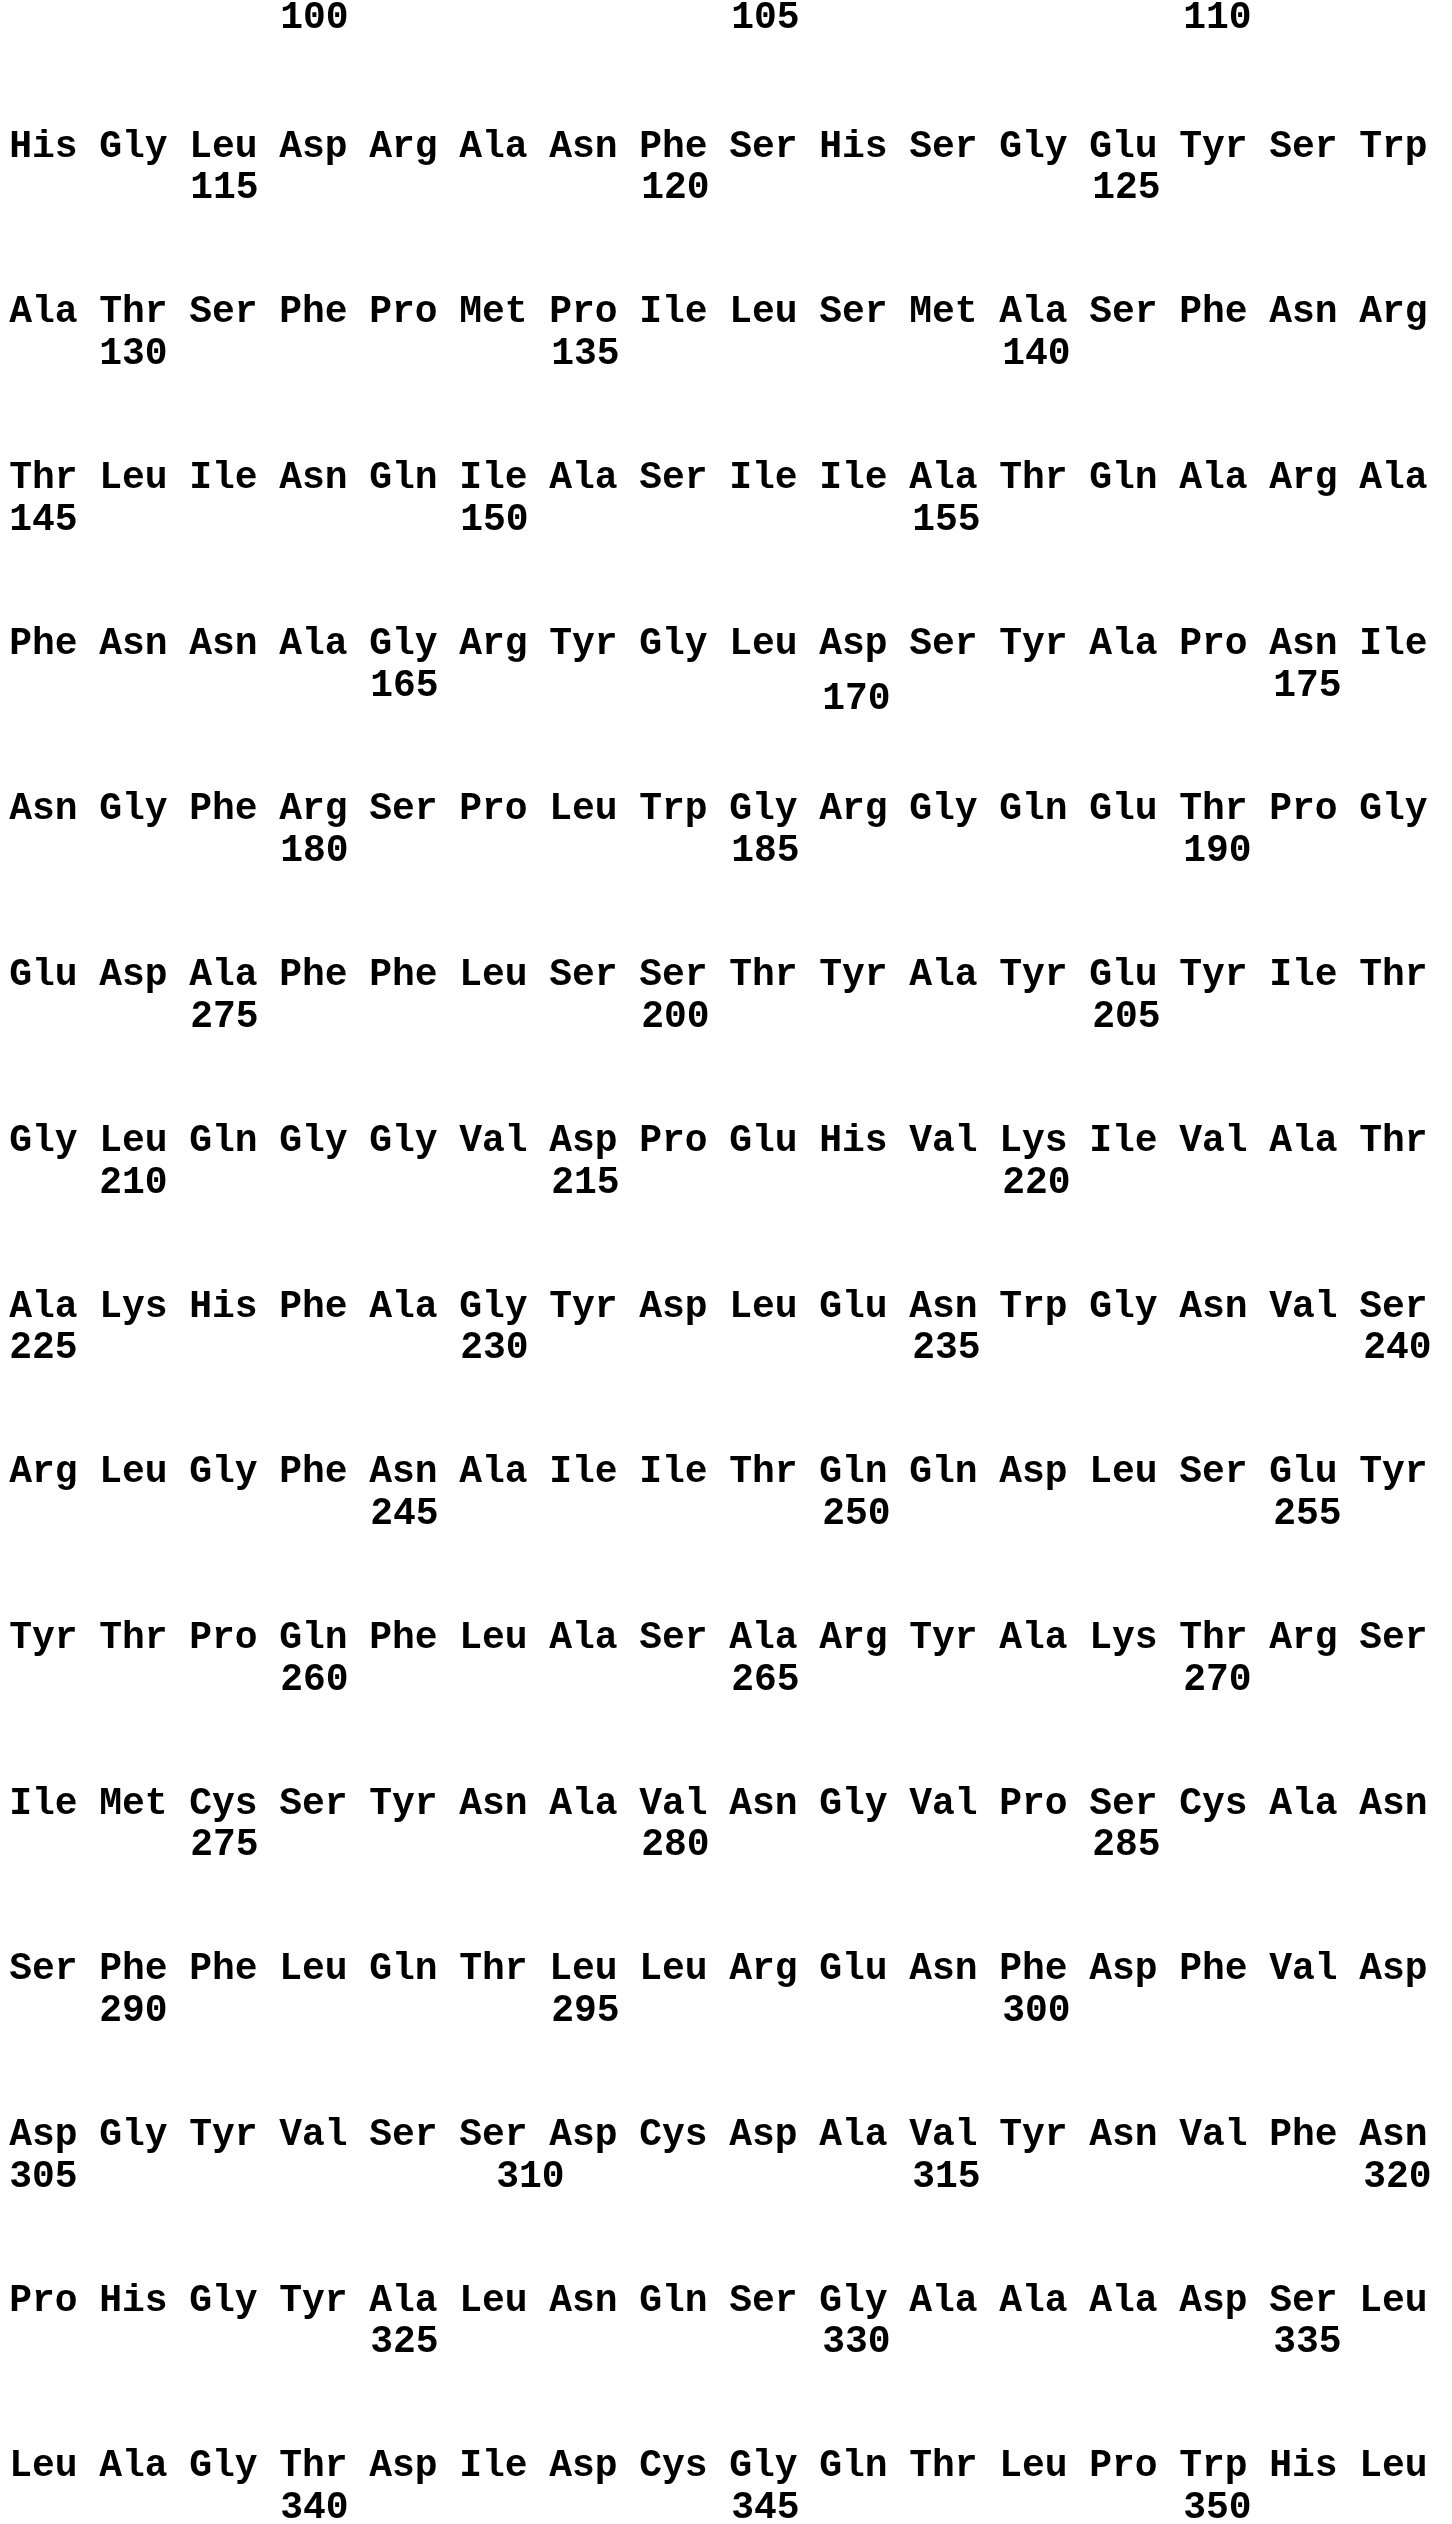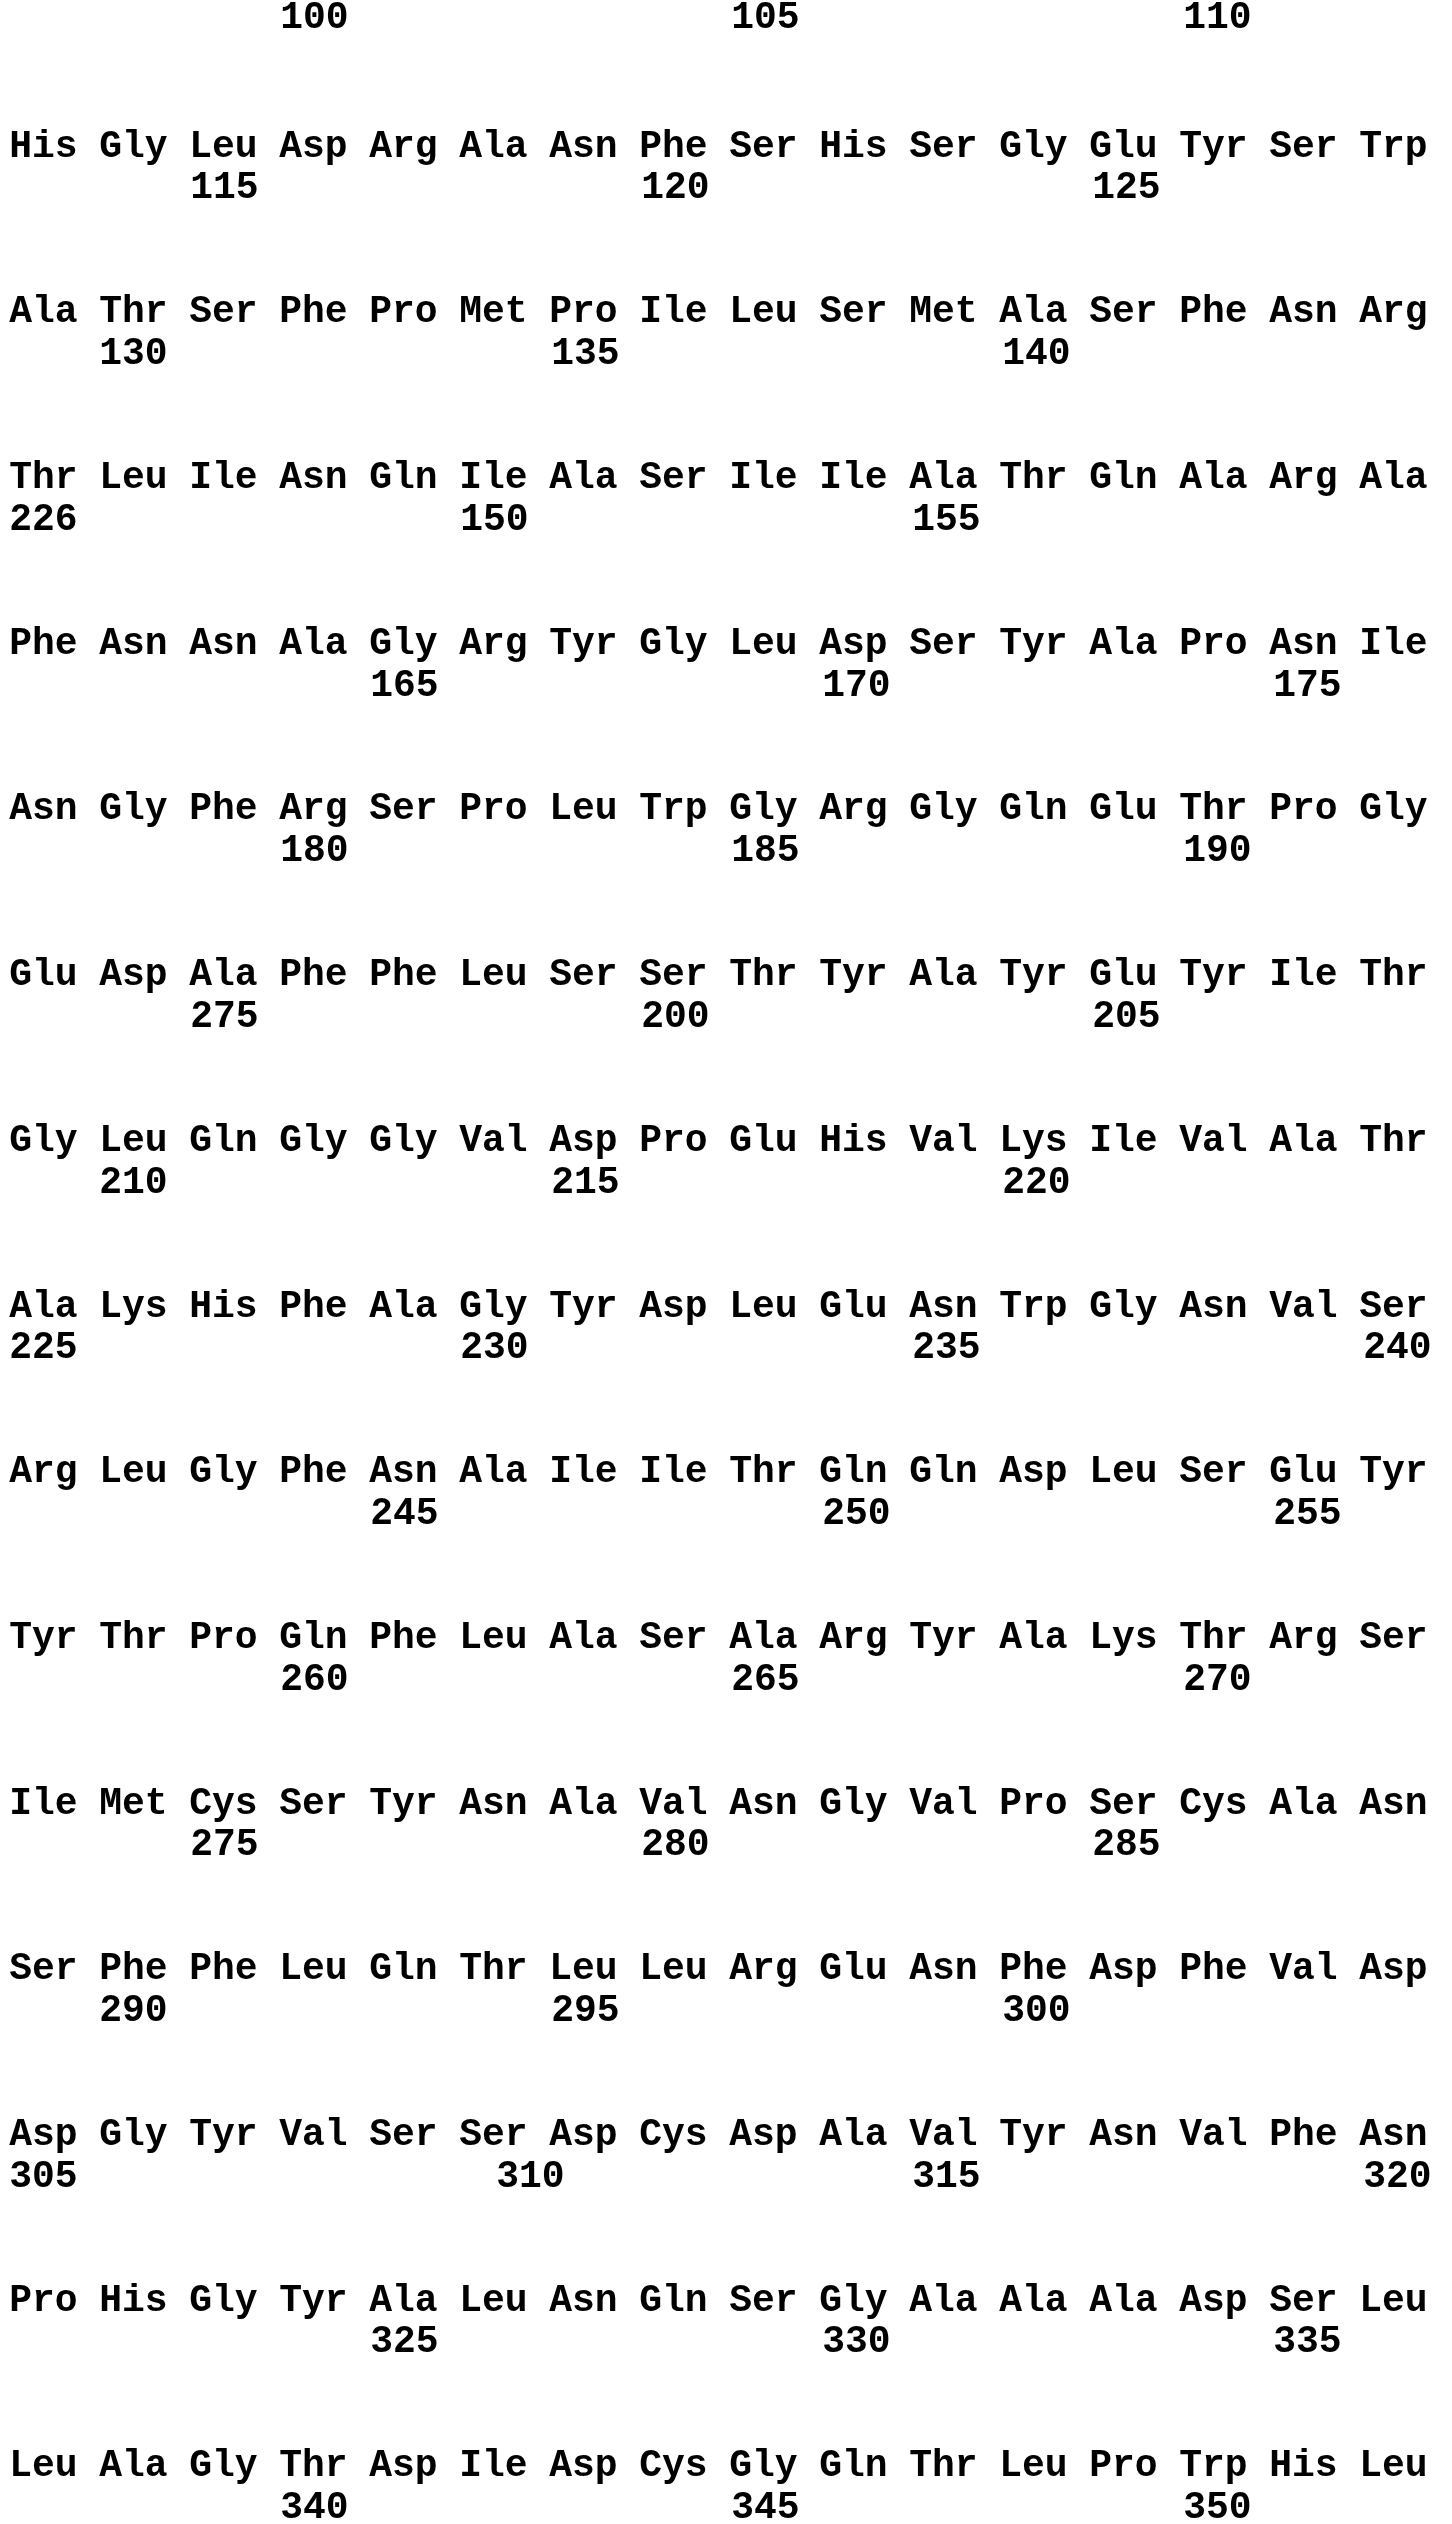--- a/index.html
+++ b/index.html
@@ -48,29 +48,29 @@
         <span class="num" style="left: 1083px;">125</span>
       </div>
       <div class="line seq-line" style="top: 291px;"><span class="cell">Ala</span><span class="cell">Thr</span><span class="cell">Ser</span><span class="cell">Phe</span><span class="cell">Pro</span><span class="cell">Met</span><span class="cell">Pro</span><span class="cell">Ile</span><span class="cell">Leu</span><span class="cell">Ser</span><span class="cell">Met</span><span class="cell">Ala</span><span class="cell">Ser</span><span class="cell">Phe</span><span class="cell">Asn</span><span class="cell">Arg</span></div>
       <div class="line num-line" style="top: 333px;">
         <span class="num" style="left: 90px;">130</span>
         <span class="num" style="left: 542px;">135</span>
         <span class="num" style="left: 993px;">140</span>
       </div>
       <div class="line seq-line" style="top: 457px;"><span class="cell">Thr</span><span class="cell">Leu</span><span class="cell">Ile</span><span class="cell">Asn</span><span class="cell">Gln</span><span class="cell">Ile</span><span class="cell">Ala</span><span class="cell">Ser</span><span class="cell">Ile</span><span class="cell">Ile</span><span class="cell">Ala</span><span class="cell">Thr</span><span class="cell">Gln</span><span class="cell">Ala</span><span class="cell">Arg</span><span class="cell">Ala</span></div>
       <div class="line num-line" style="top: 499px;">
-        <span class="num" style="left: 0px;">226</span>
+        <span class="num" style="left: 0px;">145</span>
         <span class="num" style="left: 451px;">150</span>
         <span class="num" style="left: 903px;">155</span>
         <span class="num" style="left: 1422px; margin-left: 24px;">160</span>
       </div>
       <div class="line seq-line" style="top: 623px;"><span class="cell">Phe</span><span class="cell">Asn</span><span class="cell">Asn</span><span class="cell">Ala</span><span class="cell">Gly</span><span class="cell">Arg</span><span class="cell">Tyr</span><span class="cell">Gly</span><span class="cell">Leu</span><span class="cell">Asp</span><span class="cell">Ser</span><span class="cell">Tyr</span><span class="cell">Ala</span><span class="cell">Pro</span><span class="cell">Asn</span><span class="cell">Ile</span></div>
       <div class="line num-line" style="top: 665px;">
         <span class="num" style="left: 361px;">165</span>
-        <span class="num" style="left: 813px;">170</span>
+        <span class="num" style="left: 813px; margin-top: 13px;">170</span>
         <span class="num" style="left: 1264px;">175</span>
       </div>
       <div class="line seq-line" style="top: 788px;"><span class="cell">Asn</span><span class="cell">Gly</span><span class="cell">Phe</span><span class="cell">Arg</span><span class="cell">Ser</span><span class="cell">Pro</span><span class="cell">Leu</span><span class="cell">Trp</span><span class="cell">Gly</span><span class="cell">Arg</span><span class="cell">Gly</span><span class="cell">Gln</span><span class="cell">Glu</span><span class="cell">Thr</span><span class="cell">Pro</span><span class="cell">Gly</span></div>
       <div class="line num-line" style="top: 830px;">
         <span class="num" style="left: 271px;">180</span>
         <span class="num" style="left: 722px;">185</span>
         <span class="num" style="left: 1174px;">190</span>
       </div>
       <div class="line seq-line" style="top: 954px;"><span class="cell">Glu</span><span class="cell">Asp</span><span class="cell">Ala</span><span class="cell">Phe</span><span class="cell">Phe</span><span class="cell">Leu</span><span class="cell">Ser</span><span class="cell">Ser</span><span class="cell">Thr</span><span class="cell">Tyr</span><span class="cell">Ala</span><span class="cell">Tyr</span><span class="cell">Glu</span><span class="cell">Tyr</span><span class="cell">Ile</span><span class="cell">Thr</span></div>
       <div class="line num-line" style="top: 996px;">

